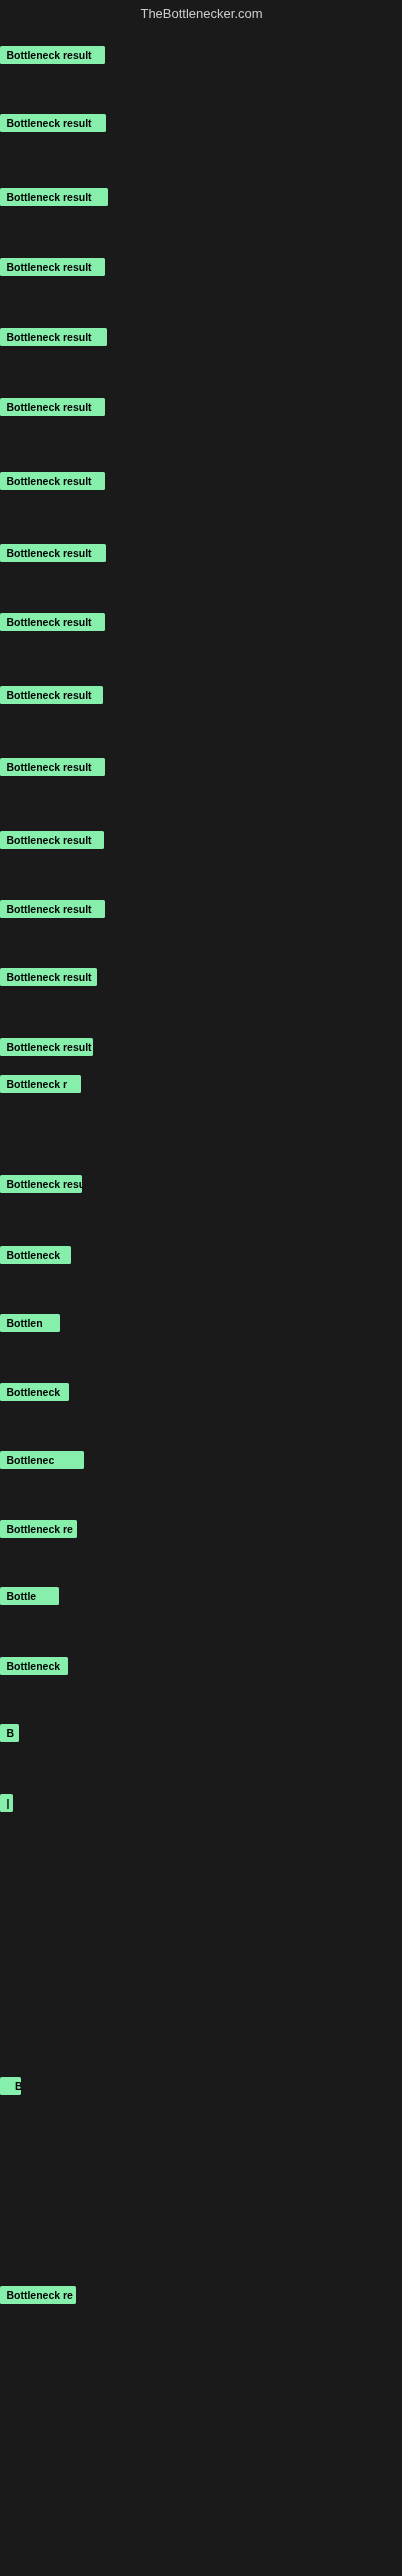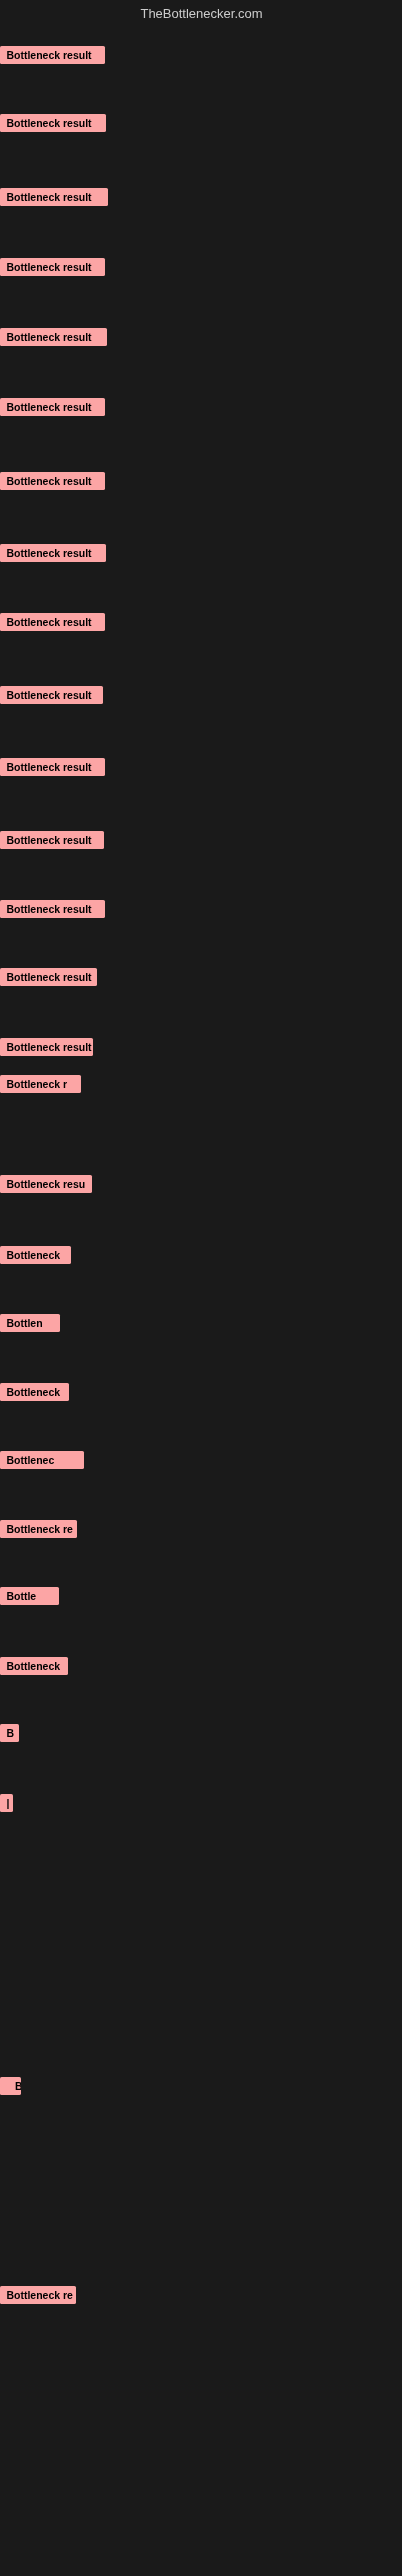--- a/index.html
+++ b/index.html
@@ -20,21 +20,21 @@
       text-align: center;
       color: #cccccc;
       font-size: 13px;
       padding: 6.4px 0 3.2px 0;
       font-weight: normal;
     }
 
     .bottleneck-item {
       position: absolute;
       left: 0;
-      background-color: #fca5a5;
+      background-color: #86efac;
       color: #000000;
       font-size: 10.5px;
       font-weight: bold;
       padding: 3.2px 6.4px;
       border-radius: 1.6px;
       white-space: nowrap;
       overflow: hidden;
     }
   </style>
 </head>
@@ -51,21 +51,21 @@
 <div class="bottleneck-item" style="top: 472px; width: 105px;">Bottleneck result</div>
 <div class="bottleneck-item" style="top: 544px; width: 106px;">Bottleneck result</div>
 <div class="bottleneck-item" style="top: 613px; width: 105px;">Bottleneck result</div>
 <div class="bottleneck-item" style="top: 686px; width: 103px;">Bottleneck result</div>
 <div class="bottleneck-item" style="top: 758px; width: 105px;">Bottleneck result</div>
 <div class="bottleneck-item" style="top: 831px; width: 104px;">Bottleneck result</div>
 <div class="bottleneck-item" style="top: 900px; width: 105px;">Bottleneck result</div>
 <div class="bottleneck-item" style="top: 968px; width: 97px;">Bottleneck result</div>
 <div class="bottleneck-item" style="top: 1038px; width: 93px;">Bottleneck result</div>
 <div class="bottleneck-item" style="top: 1075px; width: 81px;">Bottleneck r</div>
-<div class="bottleneck-item" style="top: 1175px; width: 92px;">Bottleneck resu</div>
+<div class="bottleneck-item" style="top: 1175px; width: 82px;">Bottleneck resu</div>
 <div class="bottleneck-item" style="top: 1246px; width: 71px;">Bottleneck</div>
 <div class="bottleneck-item" style="top: 1314px; width: 60px;">Bottlen</div>
 <div class="bottleneck-item" style="top: 1383px; width: 69px;">Bottleneck</div>
 <div class="bottleneck-item" style="top: 1451px; width: 84px;">Bottlenec</div>
 <div class="bottleneck-item" style="top: 1520px; width: 77px;">Bottleneck re</div>
 <div class="bottleneck-item" style="top: 1587px; width: 59px;">Bottle</div>
 <div class="bottleneck-item" style="top: 1657px; width: 68px;">Bottleneck</div>
 <div class="bottleneck-item" style="top: 1724px; width: 19.3px;">B</div>
 <div class="bottleneck-item" style="top: 1794px; width: 9.7px;">|</div>
 <div class="bottleneck-item" style="top: 2077px; width: 19px; padding-left: 15px;">Bo</div>

